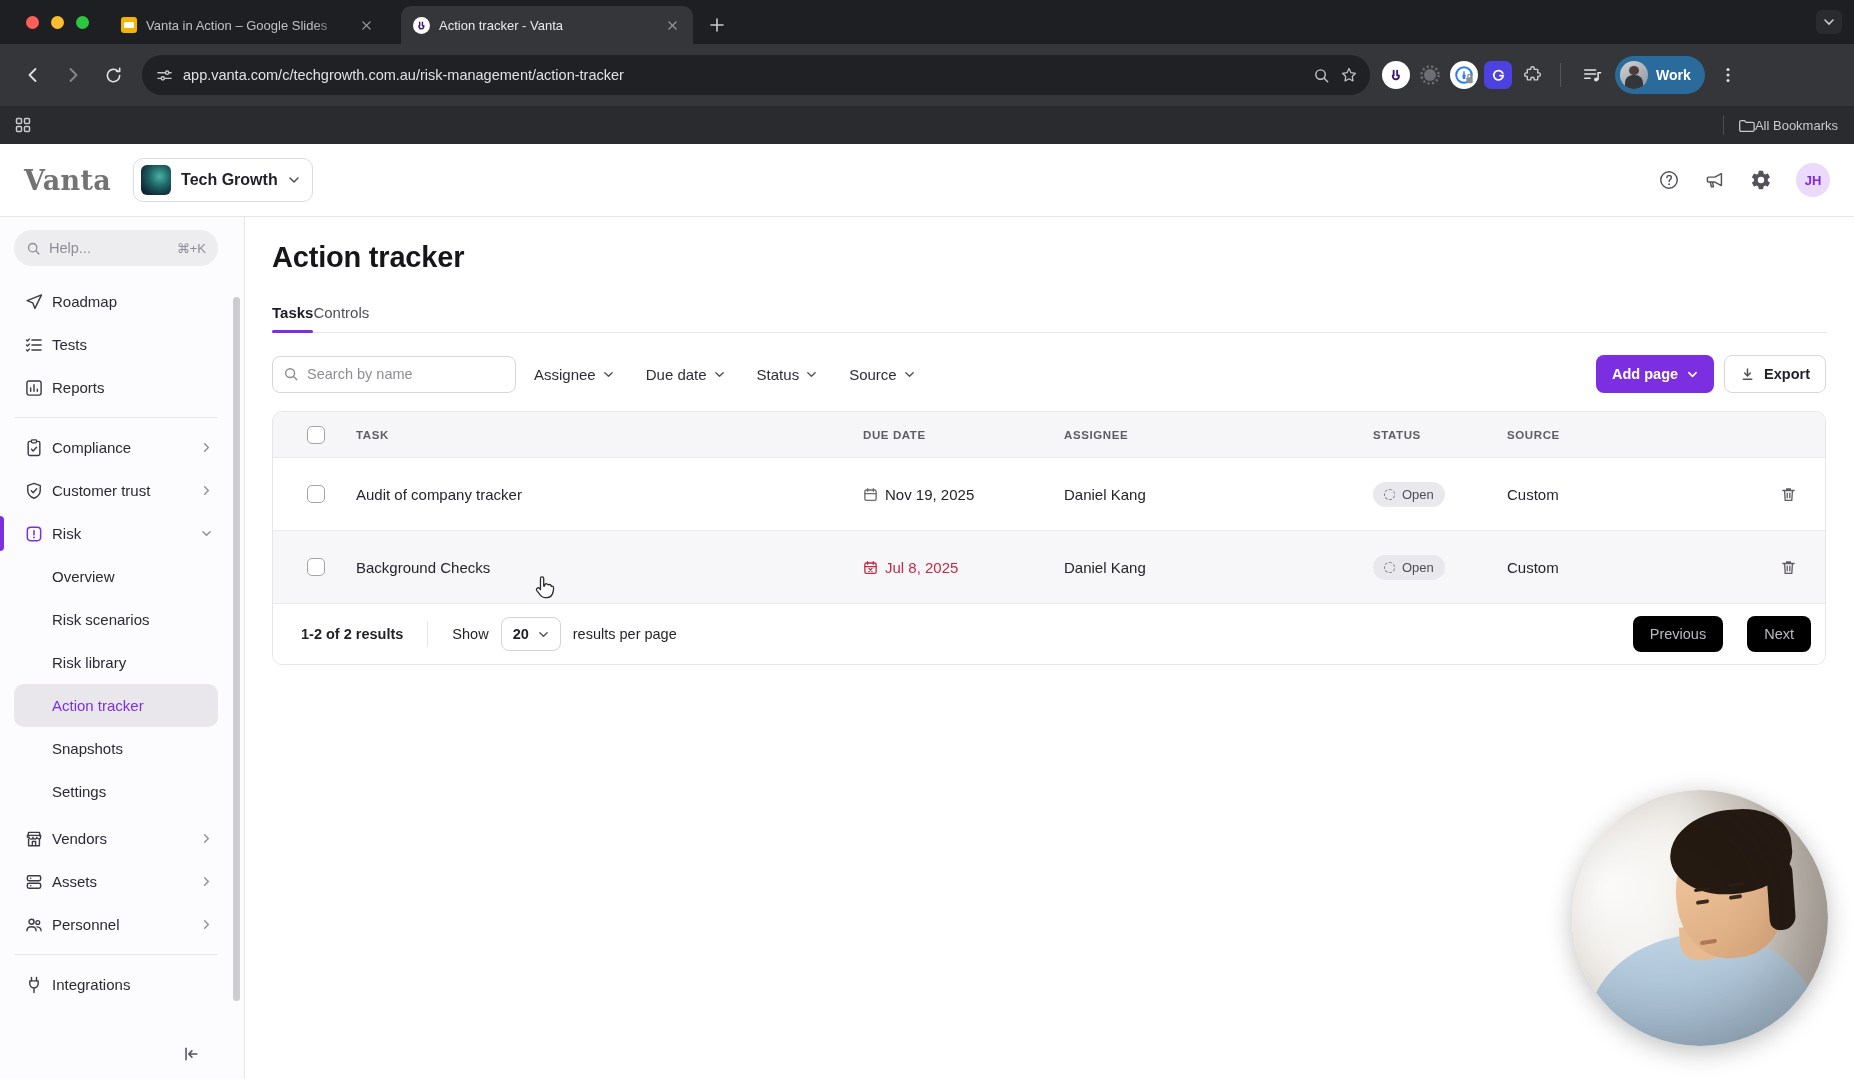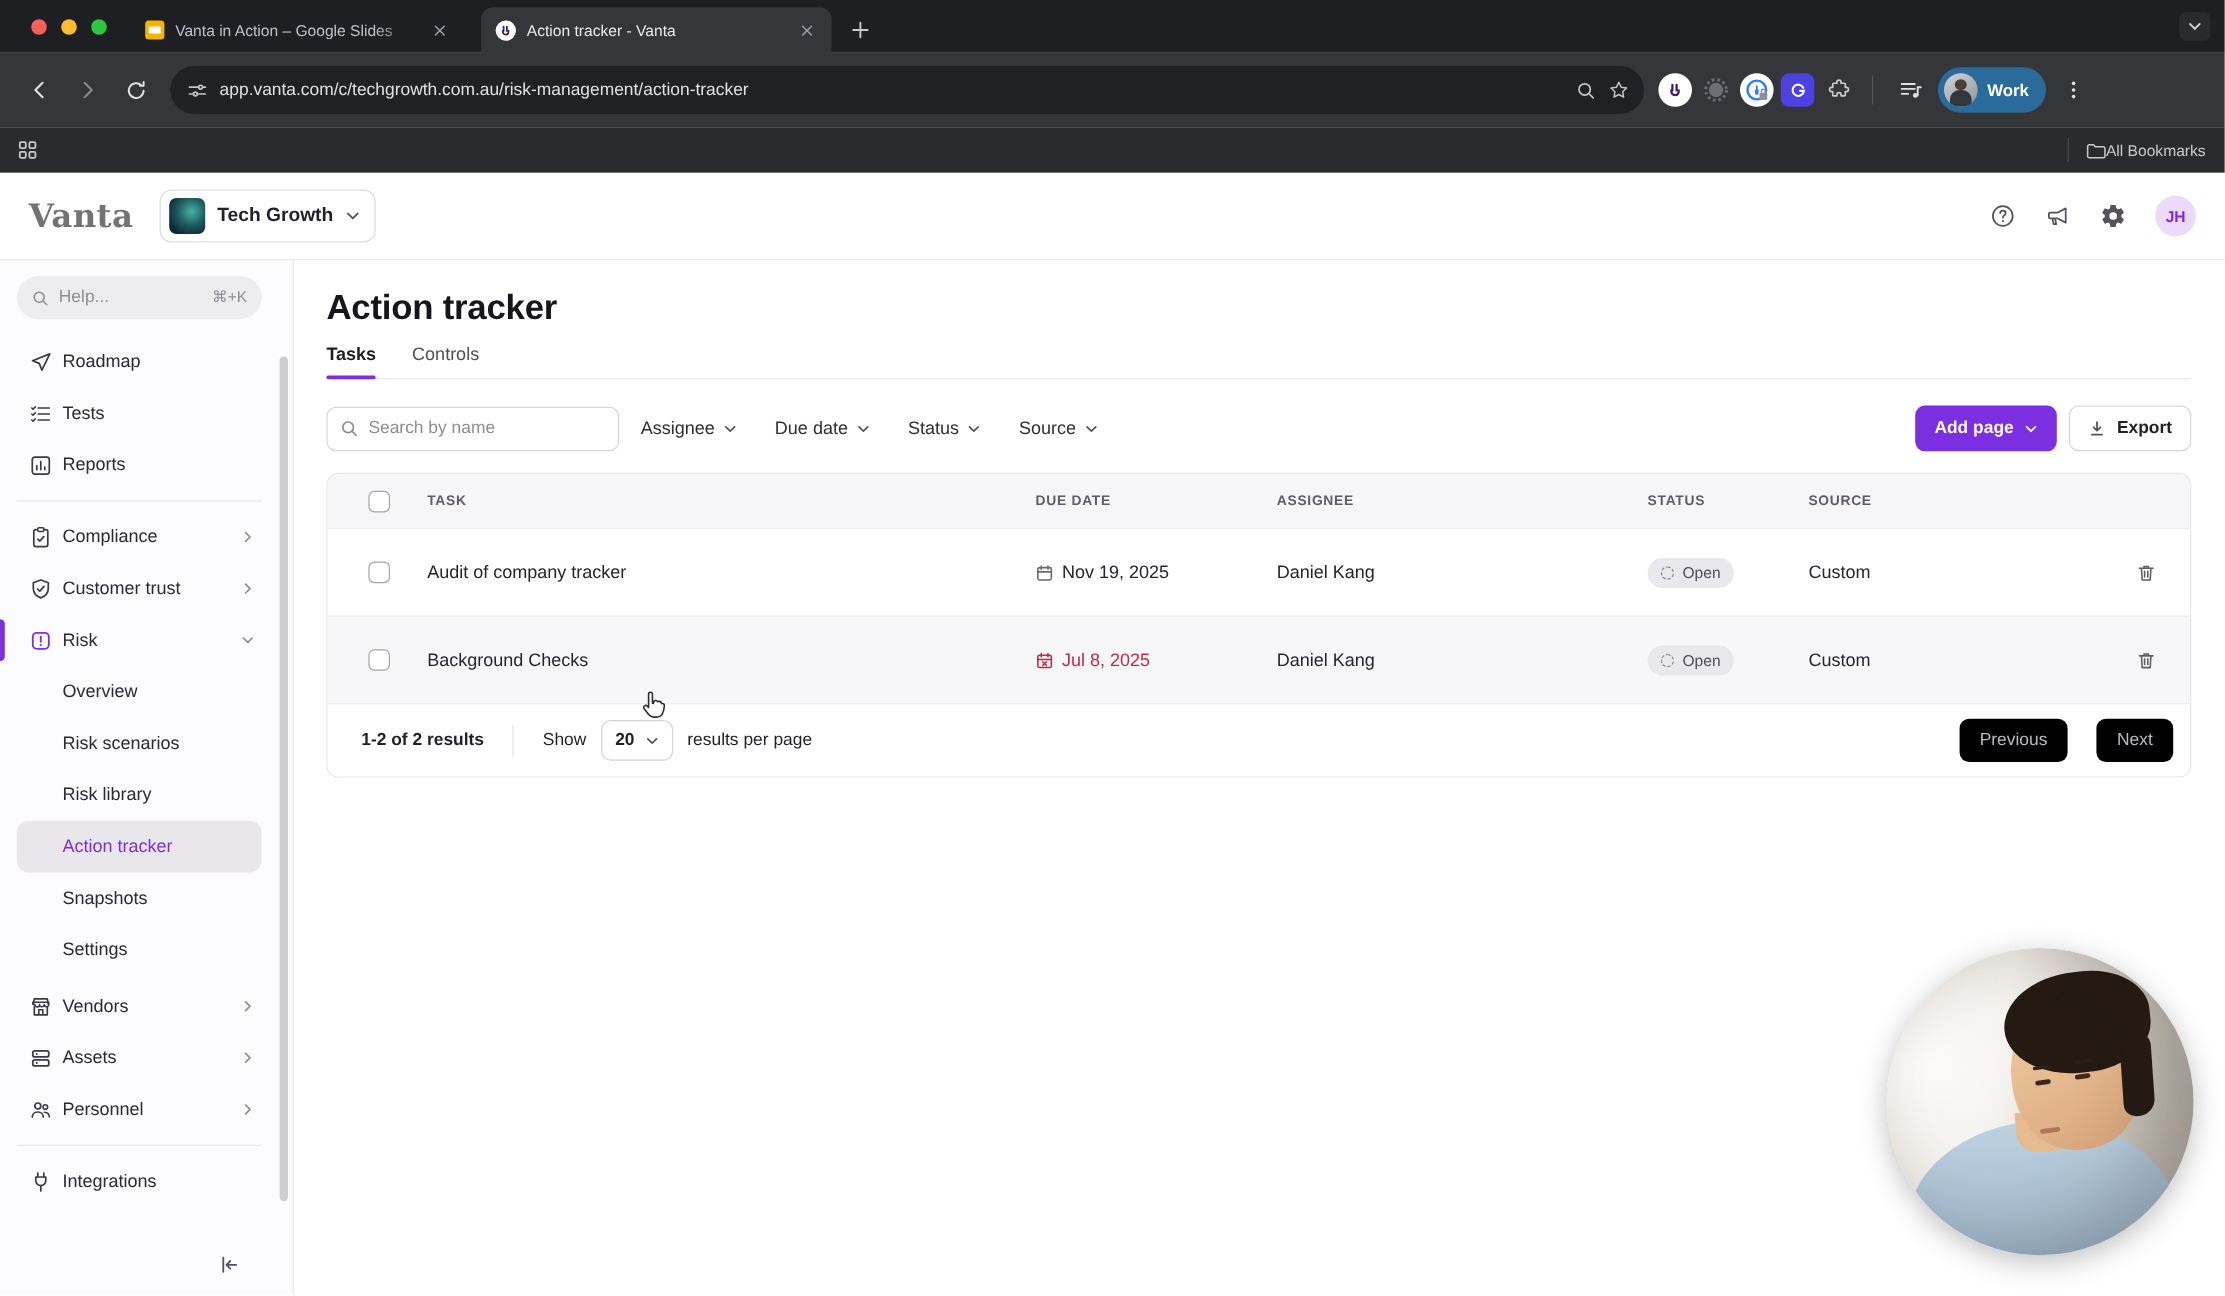--- a/index.html
+++ b/index.html
@@ -71,21 +71,21 @@
   .nav-item.risk .ni-icon { color:#7c2fe0; }
   .nav-item.risk::before { content:""; position:absolute; left:-14px; top:4px; width:4px; height:35px; background:#7c2fe0; border-radius:0 4px 4px 0; }
   .nav-div { height:1px; background:#e9e7ec; margin:8px 26px 8px 14px; }
   .sb-scrollthumb { position:absolute; right:4px; top:80px; width:7px; height:704px; border-radius:4px; background:#cdccd0; }
   .sb-collapse { position:absolute; left:182px; bottom:16px; color:#55525c; }
 
   
   .main { flex:1; background:#fff; padding:24px 28px 0 27px; position:relative; }
   .page-title { font-size:29px; font-weight:700; color:#17151c; letter-spacing:-.2px; }
   .page-sub { margin-top:9px; font-size:14.5px; color:#5f5c66; }
-  .tabsrow { margin-top:13px; display:flex; gap:30px; border-bottom:1px solid #e8e6ea; }
+  .tabsrow { margin-top:30px; display:flex; border-bottom:1px solid #e8e6ea; }
   .ptab { padding-bottom:11px; font-size:15px; color:#4f4d56; position:relative; }
   .ptab.active { color:#1d1b23; font-weight:700; }
   .ptab.active::after { content:""; position:absolute; left:0; right:0; bottom:-1px; height:3px; border-radius:2px; background:#7c2fe0; }
   .filterrow { margin-top:22px; display:flex; align-items:center; }
   .searchbox { position:relative; width:244px; }
   .searchbox input { width:100%; height:37px; border:1px solid #d8d6dc; border-radius:8px; padding:0 10px 0 34px; font-size:14.5px; color:#3c3a44; outline:none; font-family:inherit; }
   .searchbox input::placeholder { color:#8f8c96; }
   .searchbox .mag { position:absolute; left:11px; top:10px; color:#8f8c96; }
   .filters { display:flex; gap:32px; margin-left:18px; }
   .filter-btn { display:flex; align-items:center; gap:7px; font-size:15px; color:#2f2d37; }

